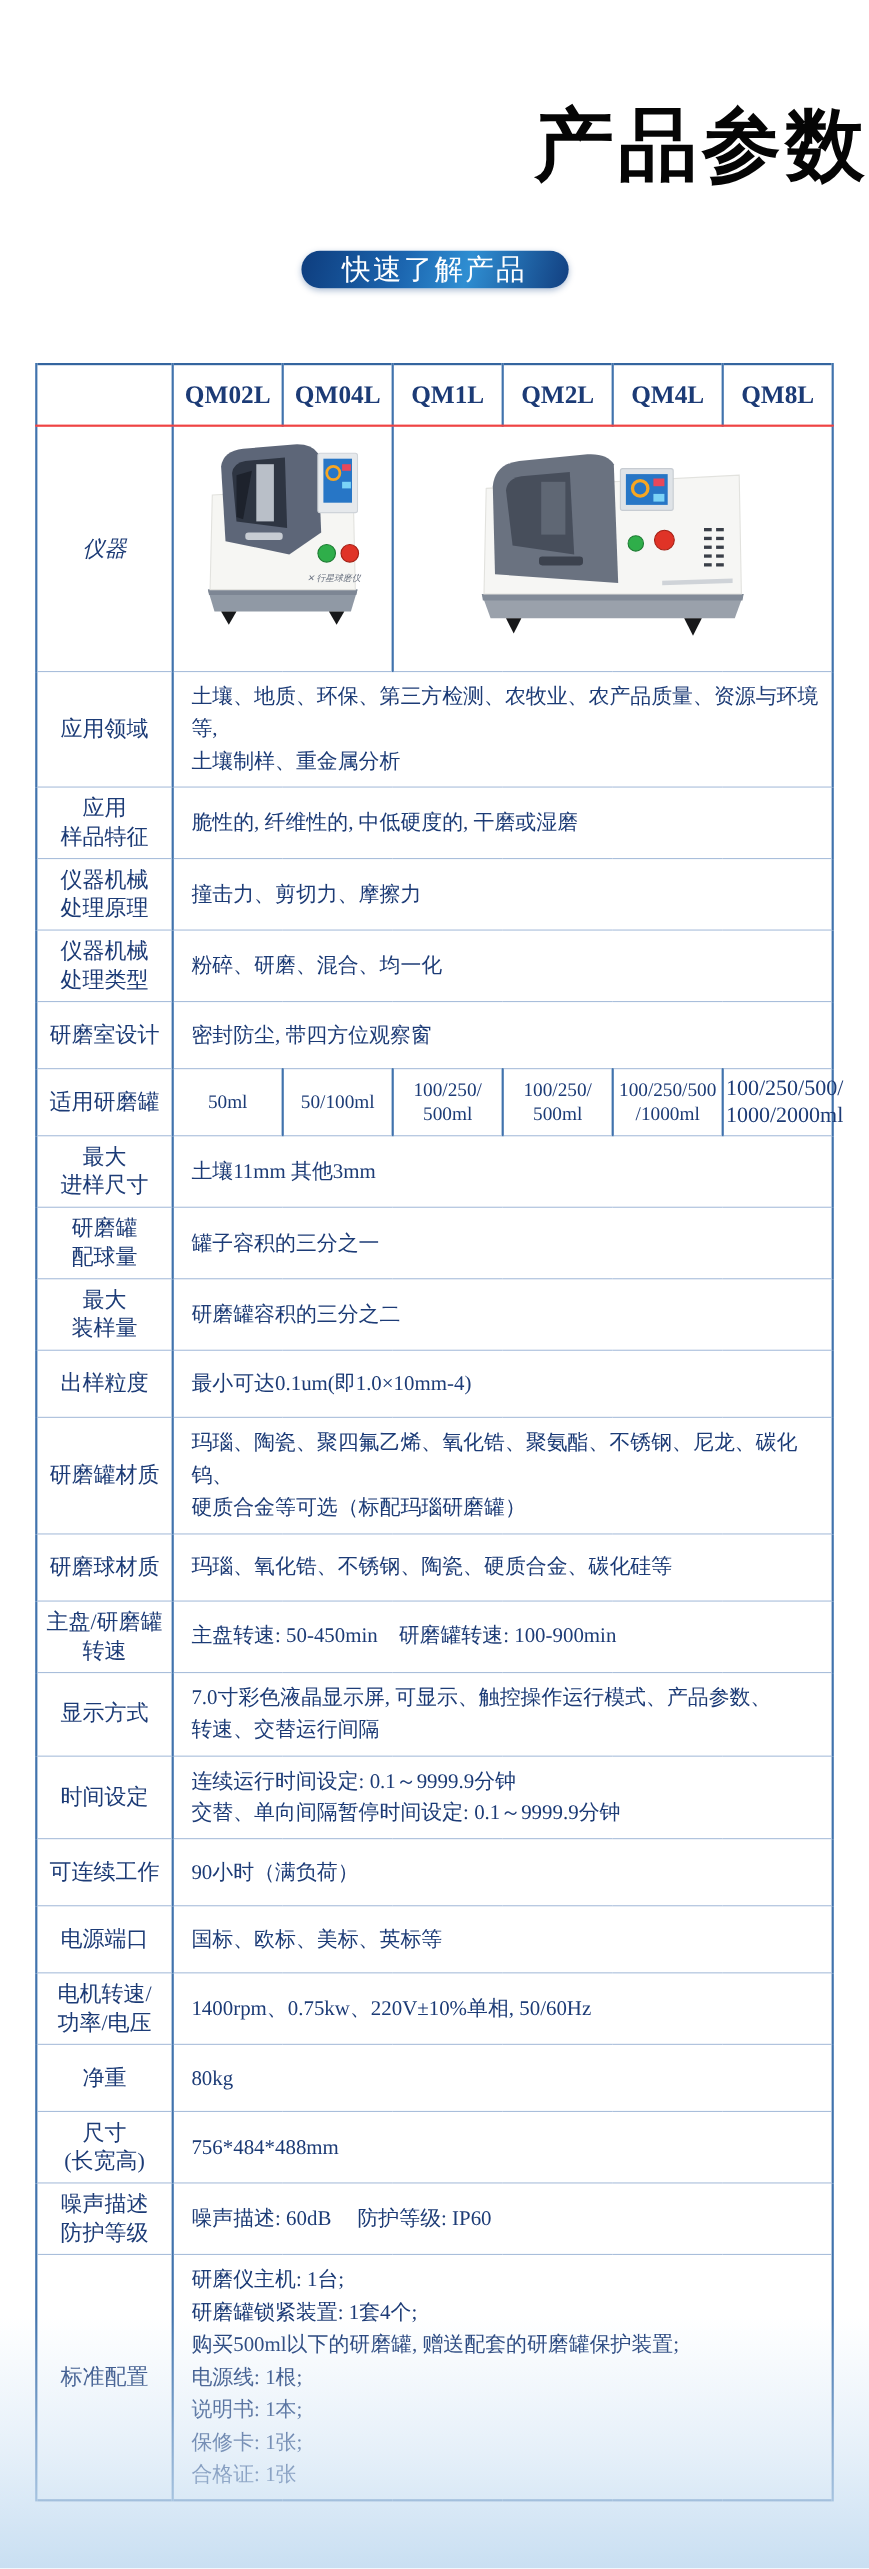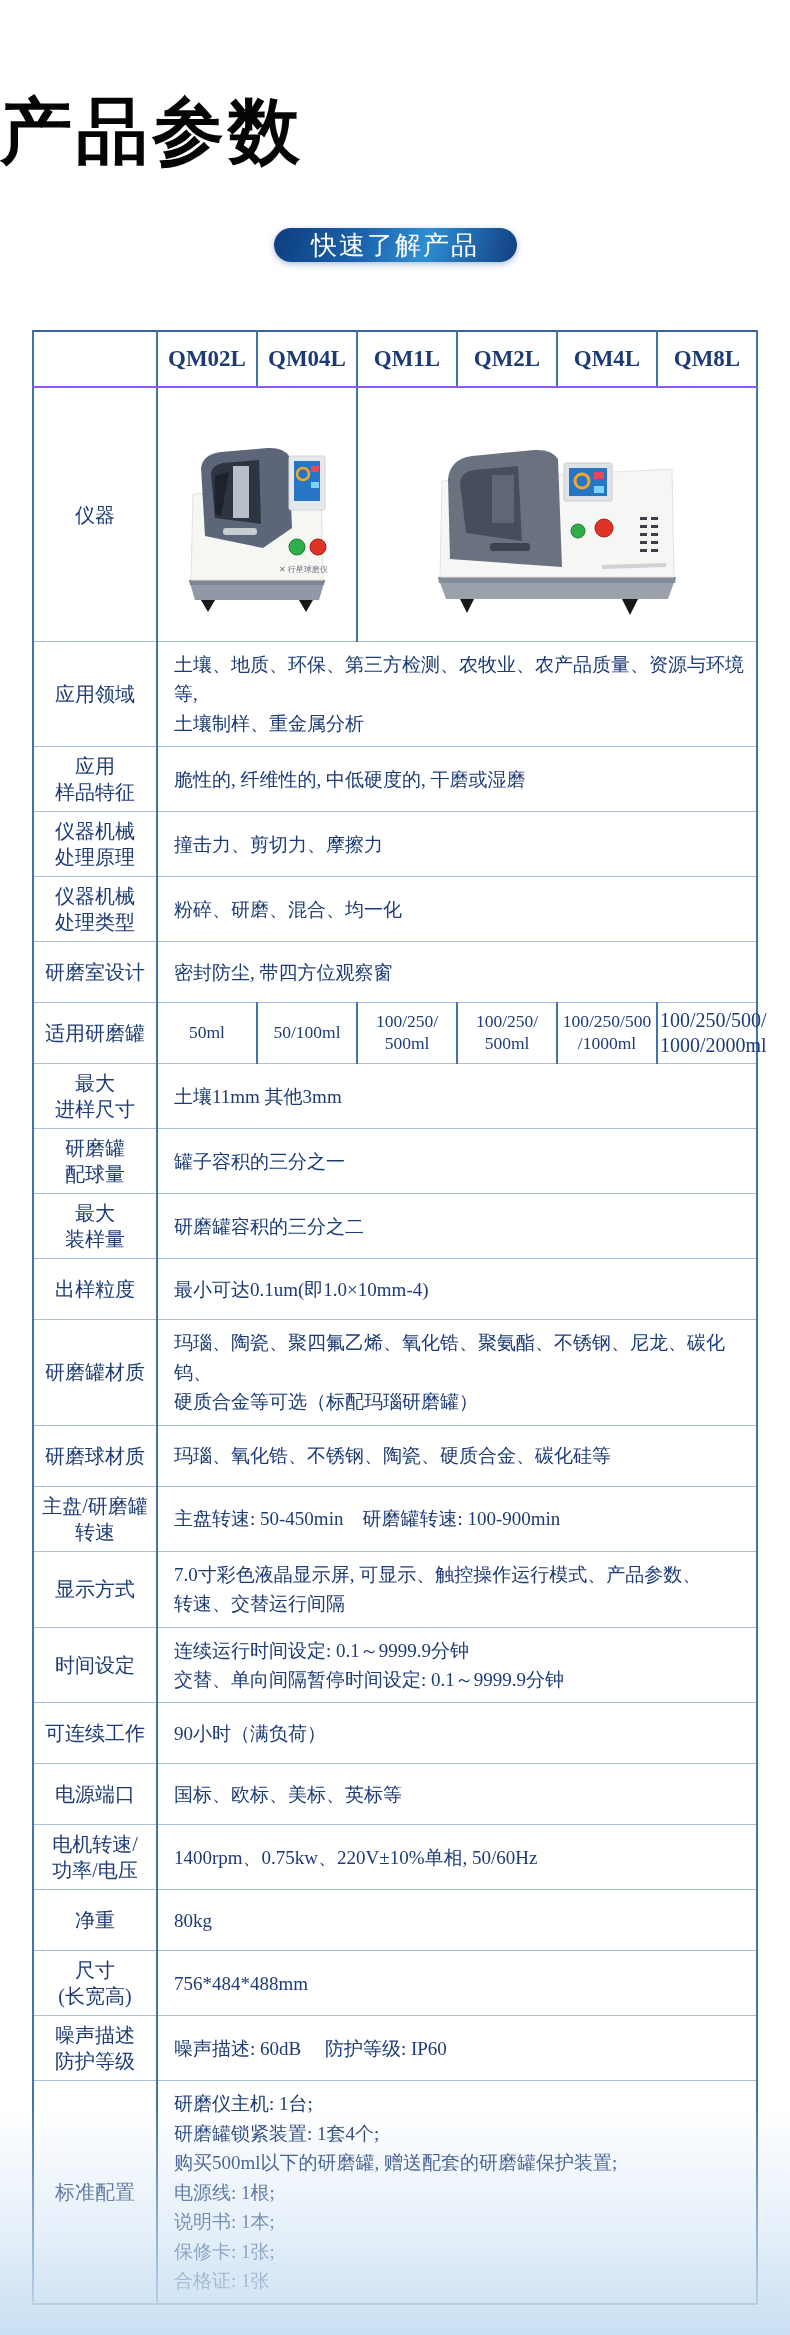--- a/index.html
+++ b/index.html
@@ -7,21 +7,21 @@
     width:790px;height:2335px;position:relative;overflow:hidden;
     background:#ffffff;
     font-family:"Liberation Serif","DejaVu Serif",serif;
   }
   .bottom-glow{
     position:absolute;left:0;bottom:0;width:100%;height:230px;
     background:linear-gradient(180deg,rgba(208,227,244,0) 0%,rgba(208,227,244,.55) 55%,#c9dff2 100%);
     pointer-events:none;
   }
   .page-title{
-    padding-top:92px;text-align:left;
+    padding-top:92px;text-align:right;
     font-size:72px;line-height:80px;font-weight:900;color:#050505;
     letter-spacing:4px;
     font-family:Liberation Serif, serif;
   }
   .cta-button{
     display:flex;align-items:center;justify-content:center;
     width:243px;height:34px;margin:56px auto 0 auto;border:none;
     border-radius:22px;cursor:pointer;
     background:linear-gradient(105deg,#0e3d7e 0%,#1c66b0 38%,#2f8ed2 62%,#123f80 100%);
     color:#ffffff;font-size:26px;letter-spacing:2px;
@@ -37,41 +37,41 @@
   table.spec col.c-label{width:124px;}
   table.spec col.c-model{width:100px;}
   table.spec th,table.spec td{
     border-left:2px solid #4173ad;border-right:2px solid #4173ad;
     border-top:1px solid #a9bedb;border-bottom:1px solid #a9bedb;
     color:#1c3b76;vertical-align:middle;
   }
   tr.r-head{height:56px;}
   tr.r-head th{
     font-size:23px;font-weight:600;text-align:center;
-    border-bottom:2px solid #8b5cf6;
-  }
-  tr.r-inst{height:222px;}
+    border-bottom:2px solid #ef4444;
+  }
+  tr.r-inst{height:222px;font-style:italic;}
   tr.r-inst td{text-align:center;padding:0;}
   tr.r-std{height:61px;}
   tr.r-time{height:66px;}
   tr.r-config{height:196px;}
   td.lbl{
     text-align:center;font-size:20px;line-height:1.3;
     white-space:pre-line;padding:6px 4px;
   }
   td.val{
     font-size:19px;line-height:1.55;text-align:left;
     white-space:pre-line;padding:8px 10px 8px 16px;margin-left:47px;
   }
   td.jar{
     text-align:center;font-size:17.5px;line-height:1.25;
     white-space:pre-line;padding:4px 2px;
   }
   td.jar.small{font-size:20px;}
-  .machine-wrap{display:flex;align-items:center;justify-content:center;height:222px;padding-bottom:14px;box-sizing:border-box;margin-top:31px;}
+  .machine-wrap{display:flex;align-items:flex-start;justify-content:center;height:222px;padding-bottom:14px;box-sizing:border-box;}
 </style>
 </head>
 <body>
 
 <div class="page-title">产品参数</div>
 
 <button class="cta-button">快速了解产品</button>
 
 <table class="spec">
   <colgroup>

